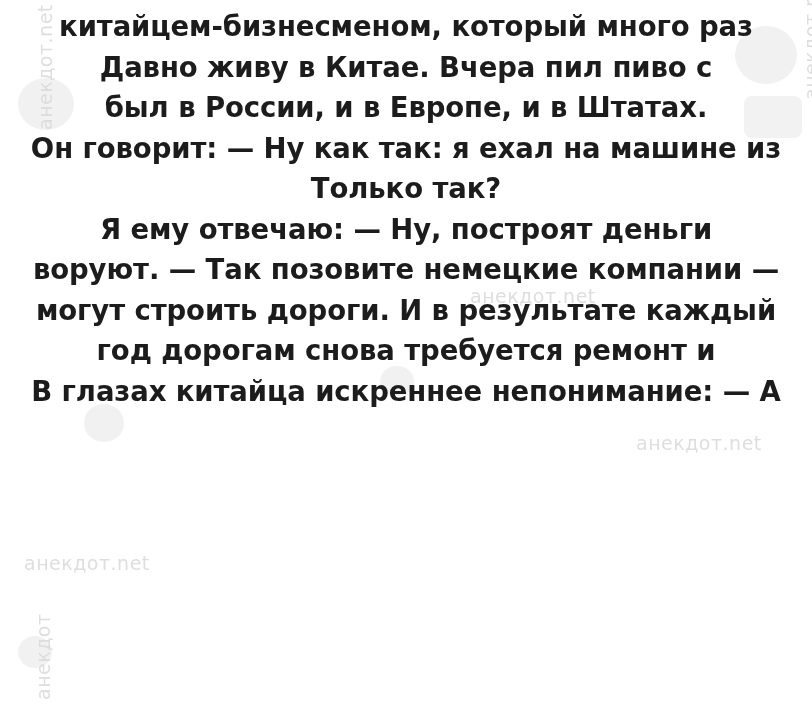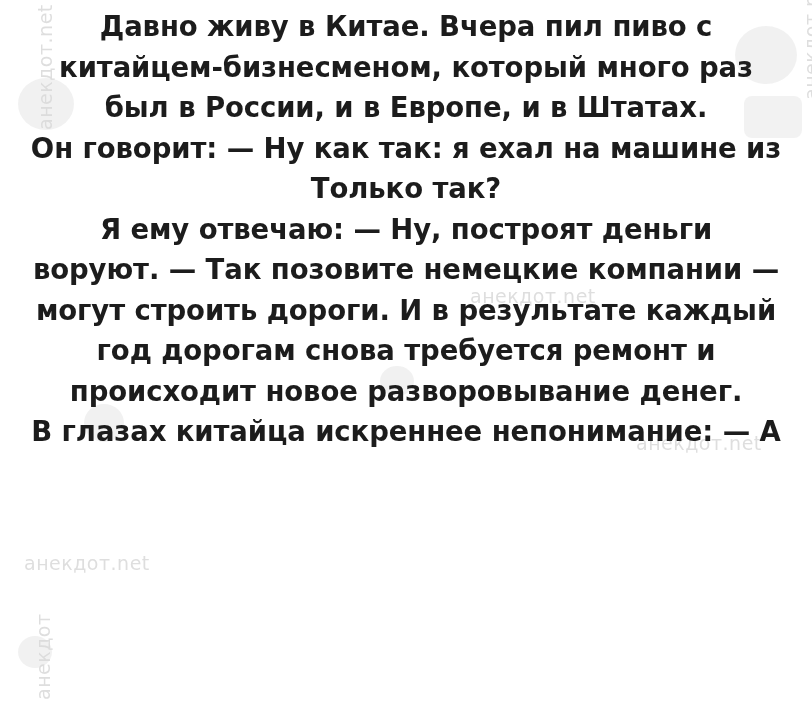--- a/index.html
+++ b/index.html
@@ -85,26 +85,25 @@
 
     <div class="wm rot" style="left:34px; top:130px;">анекдот.net</div>
     <div class="wm rot" style="left:800px; top:100px;">анекдот.net</div>
     <div class="wm" style="left:470px; top:285px;">анекдот.net</div>
     <div class="wm" style="left:636px; top:432px;">анекдот.net</div>
     <div class="wm" style="left:24px; top:552px;">анекдот.net</div>
     <div class="wm rot" style="left:32px; top:700px;">анекдот</div>
   </div>
 
   <div class="joke-text">
+    <span class="line">китайцем-бизнесменом, который много раз</span>
     <span class="line">Давно живу в Китае. Вчера пил пиво с</span>
-    <span class="line">китайцем-бизнесменом, который много раз</span>
     <span class="line">был в России, и в Европе, и в Штатах.</span>
     <span class="line">Он говорит: — Ну как так: я ехал на машине из</span>
     <span class="line">Только так?</span>
     <span class="line">Я ему отвечаю: — Ну, построят деньги</span>
     <span class="line">воруют. — Так позовите немецкие компании —</span>
     <span class="line">могут строить дороги. И в результате каждый</span>
     <span class="line">год дорогам снова требуется ремонт и</span>
-    <span class="line">происходит новое разворовывание денег.</span>
     <span class="line">В глазах китайца искреннее непонимание: — А</span>
   </div>
 
 </div>
 
 </body></html>

